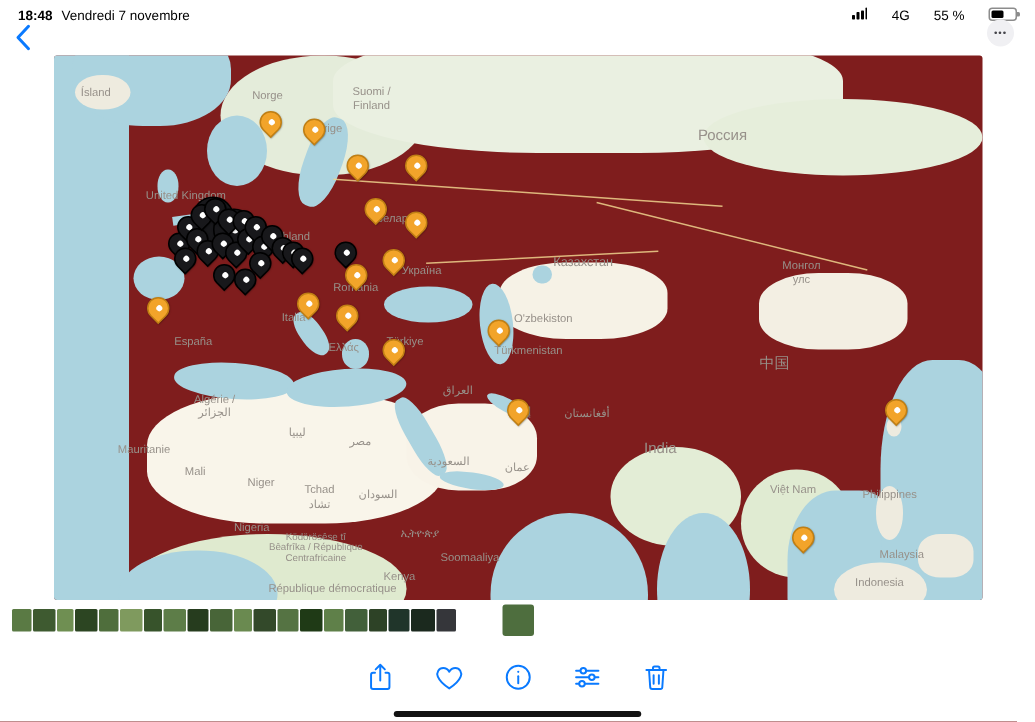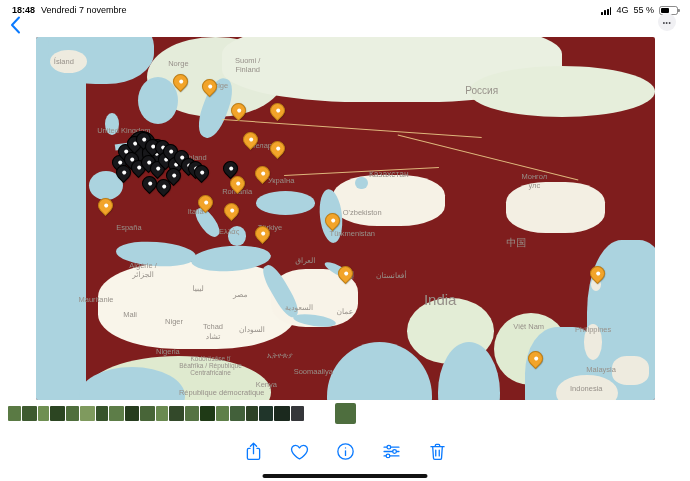--- a/index.html
+++ b/index.html
@@ -4,21 +4,21 @@
 <style>
   html,body{margin:0;padding:0}
   body{width:690px;height:481px;background:#fff;position:relative;overflow:hidden;
        font-family:"Liberation Sans","DejaVu Sans",sans-serif;color:#000}
 
   
   .status-bar{position:absolute;top:0;left:0;right:0;height:16px;display:flex;
               justify-content:space-between;align-items:center;padding:3px 12px 0;box-sizing:border-box;font-size:9px}
   .sb-left{display:flex;gap:6px;align-items:center}
   .sb-time{font-weight:700}
-  .sb-right{display:flex;gap:5px;align-items:flex-end}
+  .sb-right{display:flex;gap:16px;align-items:flex-start}
   .signal{display:flex;align-items:flex-end;gap:1px;height:8px}
   .signal i{display:block;width:1.8px;background:#000;border-radius:.5px}
   .battery{position:relative;width:19px;height:9px;border:1px solid rgba(0,0,0,.45);border-radius:2.5px;box-sizing:border-box}
   .battery-fill{position:absolute;left:1px;top:1px;bottom:1px;width:8px;background:#000;border-radius:1px}
   .battery-nub{position:absolute;right:-3px;top:2px;width:1.8px;height:3.5px;background:rgba(0,0,0,.45);border-radius:0 1px 1px 0}
 
   
   .nav-title-wrap{position:absolute;top:14px;left:0;right:0;text-align:center;pointer-events:none}
   .nav-title{font-size:12.5px;font-weight:700}
   .nav-subtitle{font-size:8.5px;color:#8e8e93;margin-top:1px}
@@ -165,21 +165,21 @@
       <div class="map-label" style="left: 37.8%; top: 52.6%;">Türkiye</div>
       <div class="map-label" style="left: 51.1%; top: 54.3%;">Türkmenistan</div>
       <div class="map-label" style="left: 77.6%; top: 56.7%; font-size: 10px;">中国</div>
       <div class="map-label" style="left: 43.5%; top: 61.7%;">العراق</div>
       <div class="map-label" style="left: 17.3%; top: 64.5%; width: 40px; white-space: normal;">Algérie / الجزائر</div>
       <div class="map-label" style="left: 50.1%; top: 65.6%;">إيران</div>
       <div class="map-label" style="left: 57.4%; top: 65.8%; text-align: right;">أفغانستان</div>
       <div class="map-label" style="left: 26.2%; top: 69.4%;">ليبيا</div>
       <div class="map-label" style="left: 33%; top: 71.1%;">مصر</div>
       <div class="map-label" style="left: 9.7%; top: 72.5%;">Mauritanie</div>
-      <div class="map-label" style="left: 65.3%; top: 72.5%; font-size: 15px;">India</div>
+      <div class="map-label" style="left: 65.3%; top: 72.5%; font-size: 10px;">India</div>
       <div class="map-label" style="left: 42.5%; top: 74.7%;">السعودية</div>
       <div class="map-label" style="left: 49.9%; top: 75.8%;">عمان</div>
       <div class="map-label" style="left: 15.2%; top: 76.6%;">Mali</div>
       <div class="map-label" style="left: 22.3%; top: 78.5%;">Niger</div>
       <div class="map-label" style="left: 79.6%; top: 79.9%;">Việt Nam</div>
       <div class="map-label" style="left: 90%; top: 80.7%;">Philippines</div>
       <div class="map-label" style="left: 28.6%; top: 79.8%;">Tchad</div>
       <div class="map-label" style="left: 28.6%; top: 82.6%;">تشاد</div>
       <div class="map-label" style="left: 34.9%; top: 80.7%;">السودان</div>
       <div class="map-label" style="left: 21.3%; top: 86.8%;">Nigeria</div>

